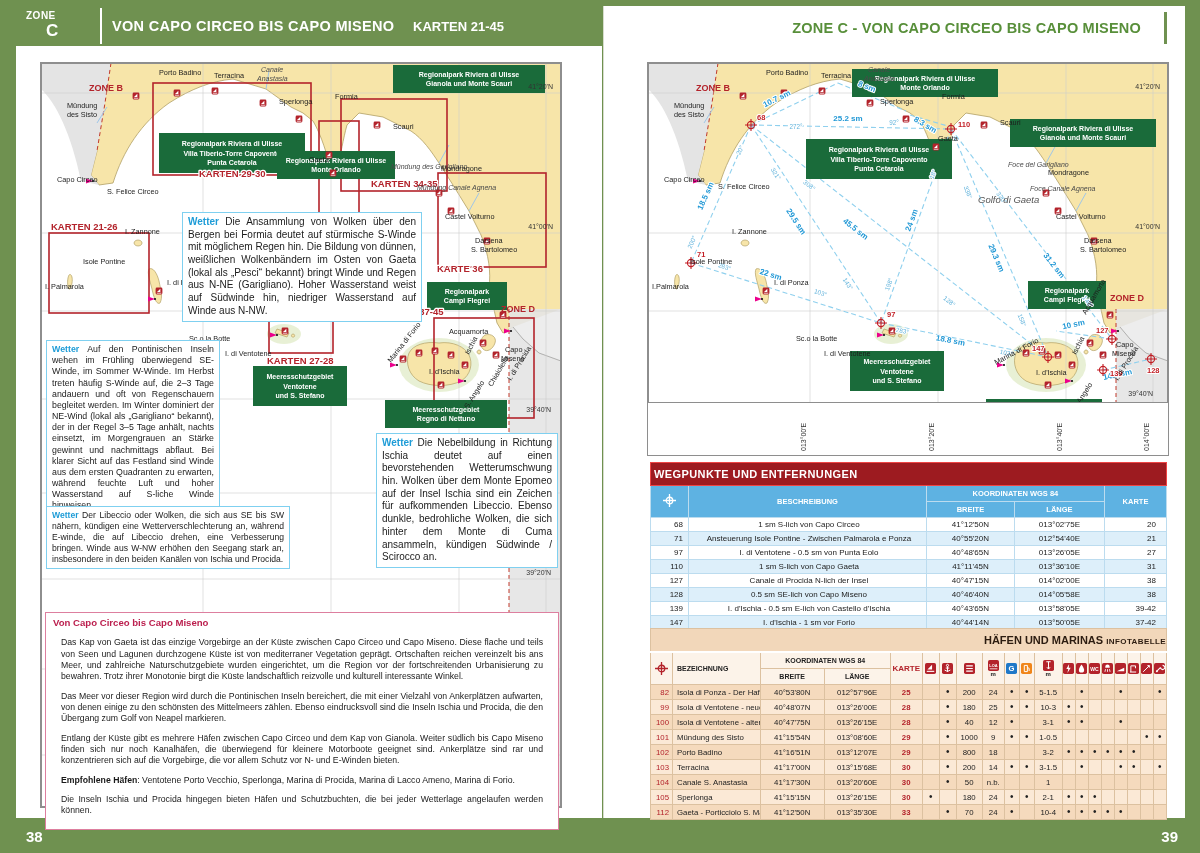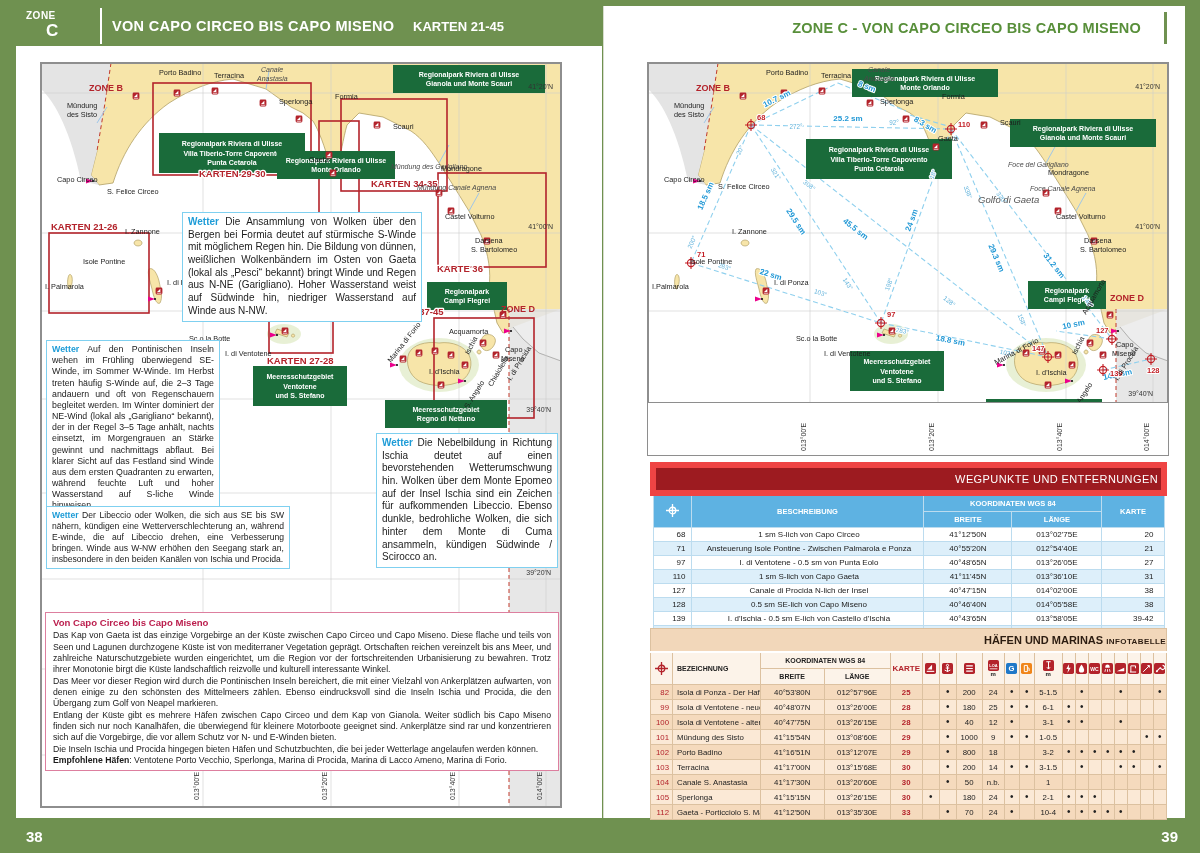--- a/index.html
+++ b/index.html
@@ -31,30 +31,30 @@
   .wetter b{color:#1e9cd7}
   #wetter1{left:166px;top:206px;width:228px}
   #wetter2{left:30px;top:334px;width:162px;font-size:8.8px}
   #wetter3{left:30px;top:500px;width:232px;font-size:8.6px}
   #wetter4{left:360px;top:427px;width:170px}
   
   .regionbox{position:absolute;left:29px;top:606px;width:498px;background:#fff;
              border:1.5px solid #dd7f9f;padding:4px 7px;font-size:8.7px;line-height:1.3;
              text-align:justify;color:#1a1a1a}
   .regionbox h3{margin:0 0 1px 0;font-size:9.6px;color:#bb1f4e}
-  .regionbox p{margin:0}
+  .regionbox p{margin:8px}
   
   .tblwrap{position:absolute;left:46px;width:517px}
   #wp-wrap{top:456px}
   #hf-wrap{top:622px}
   table{border-collapse:collapse;width:100%;table-layout:fixed}
   
   .wp th,.wp td{border:1px solid #bcdcef;padding:0 3px;overflow:hidden;white-space:nowrap}
-  .wp .title{background:#9d1b20;color:#fff;font-size:11px;font-weight:normal;text-align:right;
-             height:22px;letter-spacing:.4px;border:6px solid #ef4444}
+  .wp .title{background:#9d1b20;color:#fff;font-size:11px;font-weight:bold;text-align:left;
+             height:22px;letter-spacing:.4px;border:1px solid #ef4444}
   .wp thead th{background:#5eb2e2;color:#fff;font-size:7.5px;height:15px;text-align:center}
   .wp td{font-size:8px;height:13px;color:#222}
   .wp tbody tr:nth-child(even) td{background:#ddeffa}
   .wp td.id{text-align:right;padding-right:5px}
   .wp td.desc{text-align:center;padding-left:6px}
   .wp td.coord{text-align:center}
   .wp td.karte{text-align:right;padding-right:10px}
   
   .hf th,.hf td{border:1px solid #dcc1a0;padding:0;overflow:hidden;white-space:nowrap}
   .hf .title{background:#f2d7ba;color:#2c1c10;font-size:11px;font-weight:bold;text-align:right;
@@ -365,22 +365,22 @@
   <div class="wetter" id="wetter3">
     <b>Wetter</b>
     <span>Der Libeccio oder Wolken, die sich aus SE bis SW nähern, kündigen eine Wetterverschlechterung an, während E-winde, die auf Libeccio drehen, eine Verbesserung bringen. Winde aus W-NW erhöhen den Seegang stark an, insbesondere in den beiden Kanälen von Ischia und Procida.</span>
   </div>
 
   <div class="regionbox">
     <h3>Von Capo Circeo bis Capo Miseno</h3>
     <p>Das Kap von Gaeta ist das einzige Vorgebirge an der Küste zwischen Capo Circeo und Capo Miseno. Diese flache und teils von Seen und Lagunen durchzogene Küste ist von mediterraner Vegetation geprägt. Ortschaften reichen vereinzelt bis ans Meer, und zahlreiche Naturschutzgebiete wurden eingerichtet, um die Region vor der fortschreitenden Urbanisierung zu bewahren. Trotz ihrer Monotonie birgt die Küste landschaftlich reizvolle und kulturell interessante Winkel.</p>
     <p>Das Meer vor dieser Region wird durch die Pontinischen Inseln bereichert, die mit einer Vielzahl von Ankerplätzen aufwarten, von denen einige zu den schönsten des Mittelmeers zählen. Ebenso eindrucksvoll sind die Inseln Ischia und Procida, die den Übergang zum Golf von Neapel markieren.</p>
     <p>Entlang der Küste gibt es mehrere Häfen zwischen Capo Circeo und dem Kap von Gianola. Weiter südlich bis Capo Miseno finden sich nur noch Kanalhäfen, die überwiegend für kleinere Motorboote geeignet sind. Ankerplätze sind rar und konzentrieren sich auf die Vorgebirge, die vor allem Schutz vor N- und E-Winden bieten.</p>
+    <p><b>Empfohlene Häfen</b><span>: Ventotene Porto Vecchio, Sperlonga, Marina di Procida, Marina di Lacco Ameno, Marina di Forio.</span></p>
     <p>Die Inseln Ischia und Procida hingegen bieten Häfen und Schutzbuchten, die bei jeder Wetterlage angelaufen werden können.</p>
-    <p><b>Empfohlene Häfen</b><span>: Ventotene Porto Vecchio, Sperlonga, Marina di Procida, Marina di Lacco Ameno, Marina di Forio.</span></p>
   </div>
 </div>
 
 <div class="page" id="page-right">
   <span class="rtitle">ZONE C - VON CAPO CIRCEO BIS CAPO MISENO</span>
   <div class="rline"></div>
 
   <svg class="mapsvg" id="map-right" viewBox="0 0 520 392">
       <defs>
         <clipPath id="clip_right">
@@ -925,21 +925,21 @@
             <td class="name">Isola di Ventotene - neuer Hafen</td>
             <td>40°48'07N</td>
             <td>013°26'00E</td>
             <td class="karte">28</td>
             <td></td>
             <td><span class="dot">•</span></td>
             <td>180</td>
             <td>25</td>
             <td><span class="dot">•</span></td>
             <td><span class="dot">•</span></td>
-            <td>6-1</td>
+            <td>10-3</td>
             <td><span class="dot">•</span></td>
             <td><span class="dot">•</span></td>
             <td></td>
             <td></td>
             <td></td>
             <td></td>
             <td></td>
             <td></td>
           </tr>
           <tr>

